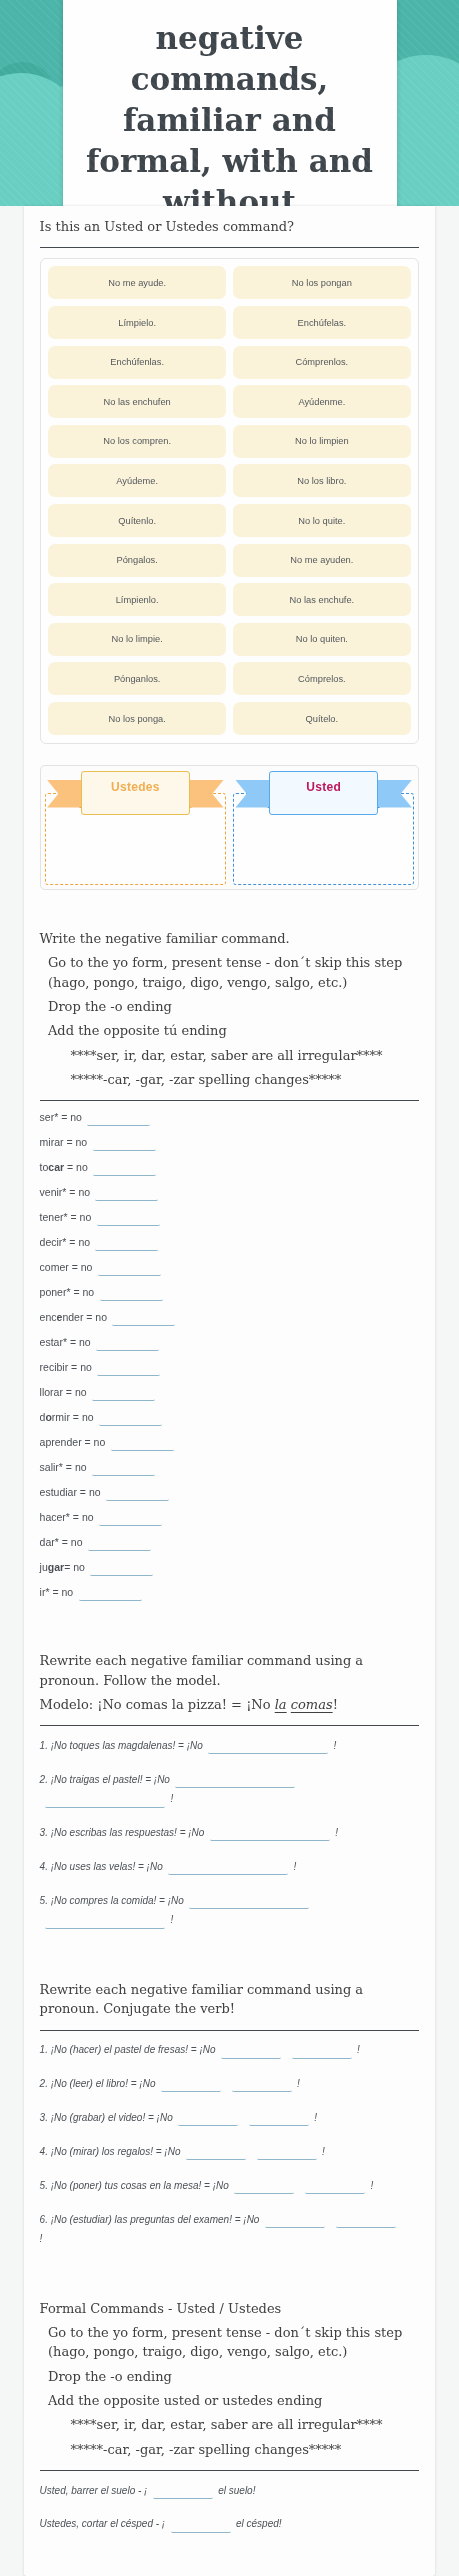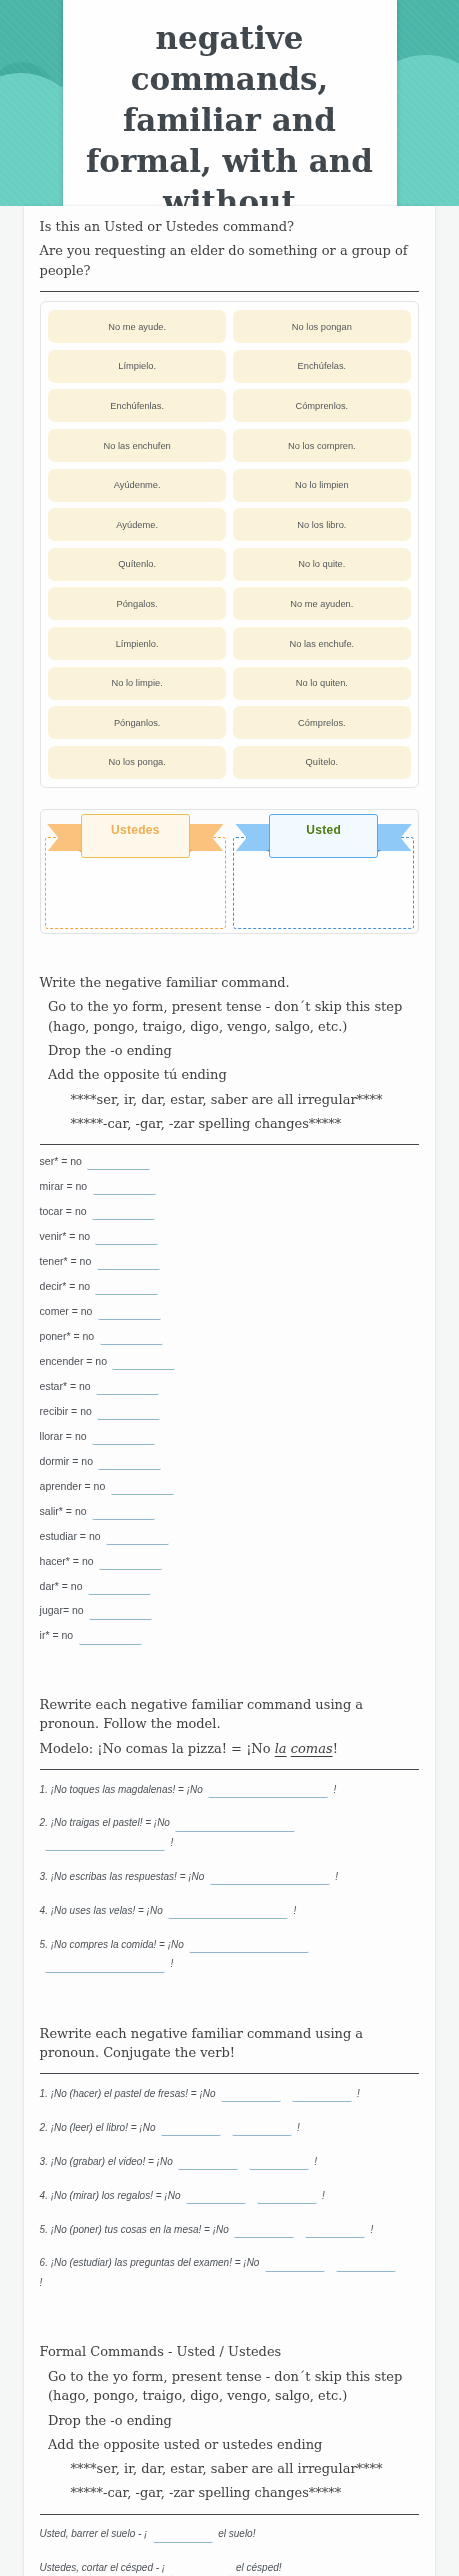--- a/index.html
+++ b/index.html
@@ -45,38 +45,38 @@
   .orange .wing{background:#fac27d;}
   .blue .wing{background:#8fc9f8;}
   .fold{position:absolute;top:36px;width:14.4px;height:7.8px;}
   .fold.fl{left:33px;clip-path:polygon(0 0,100% 0,100% 100%);}
   .fold.fr{right:33px;clip-path:polygon(0 0,100% 0,0 100%);}
   .orange .fold{background:#f09b30;}
   .blue .fold{background:#2f88d8;}
   .banner-label{position:relative;margin:0 36px;height:44px;line-height:31px;border-radius:3px;
     box-sizing:border-box;text-align:center;font-weight:700;font-size:12px;letter-spacing:0.3px;}
   .orange .banner-label{background:#fdf8e9;border:1.2px solid #e9bd52;color:#efae53;}
-  .blue .banner-label{background:#f2f9ff;border:1.2px solid #57a9ee;color:#4d7c0f;}
+  .blue .banner-label{background:#f2f9ff;border:1.2px solid #57a9ee;color:#be185d;}
   .dropzone{margin-top:-15.6px;height:90px;border-radius:3px;background:#fefefe;}
   .orange .dropzone{border:1.2px dashed #f2a43c;}
   .blue .dropzone{border:1.2px dashed #3e90d9;}
 
   .sectiongap{margin-top:39px;}
   .bigsectiongap{margin-top:50px;}
 
   
   .blank{display:inline-block;width:60px;height:12px;border-bottom:0.6px solid #8fb6cb;
     vertical-align:-5.4px;margin:0 5.4px;border-radius:0 0 1.8px 1.8px;}
   .wide .blank{width:120px;}
 
   
   .verb-list{margin-top:2px;}
   .verb-row{margin:0 0 9.6px;font-size:10.5px;color:#4b5056;}
   .verb-row .blank{width:63px;}
-  .verb-row b{font-weight:400;}
+  .verb-row b{font-weight:700;}
 
   
   .ex-item{margin:6px 0 14.4px;font-size:10px;color:#4b5157;line-height:1.95;font-style:italic;}
   .modelo .u{text-decoration:underline;text-underline-offset:3px;font-style:italic;}
 </style>
 </head>
 <body>
 
 <div class="page">
 
@@ -88,32 +88,31 @@
     <span class="bump" style="right:42px;top:77px;width:114px;height:114px;"></span>
     <div class="cloud-base"></div>
     <div class="title-card">
       <h1>negative commands, familiar and formal, with and without pronouns</h1>
     </div>
   </div>
 
   <div class="sheet">
 
     <p class="serif">Is this an Usted or Ustedes command?</p>
-    <p class="serif">Are you requesting an elder do something or a group of people?</p>
     <hr class="rule">
     <div class="sort-box">
         <div class="cell">No me ayude.</div>
         <div class="cell">No los pongan</div>
         <div class="cell">Límpielo.</div>
         <div class="cell">Enchúfelas.</div>
         <div class="cell">Enchúfenlas.</div>
         <div class="cell">Cómprenlos.</div>
         <div class="cell">No las enchufen</div>
+        <div class="cell">Ayúdenme.</div>
         <div class="cell">No los compren.</div>
-        <div class="cell">Ayúdenme.</div>
         <div class="cell">No lo limpien</div>
         <div class="cell">Ayúdeme.</div>
         <div class="cell">No los libro.</div>
         <div class="cell">Quítenlo.</div>
         <div class="cell">No lo quite.</div>
         <div class="cell">Póngalos.</div>
         <div class="cell">No me ayuden.</div>
         <div class="cell">Límpienlo.</div>
         <div class="cell">No las enchufe.</div>
         <div class="cell">No lo limpie.</div>

